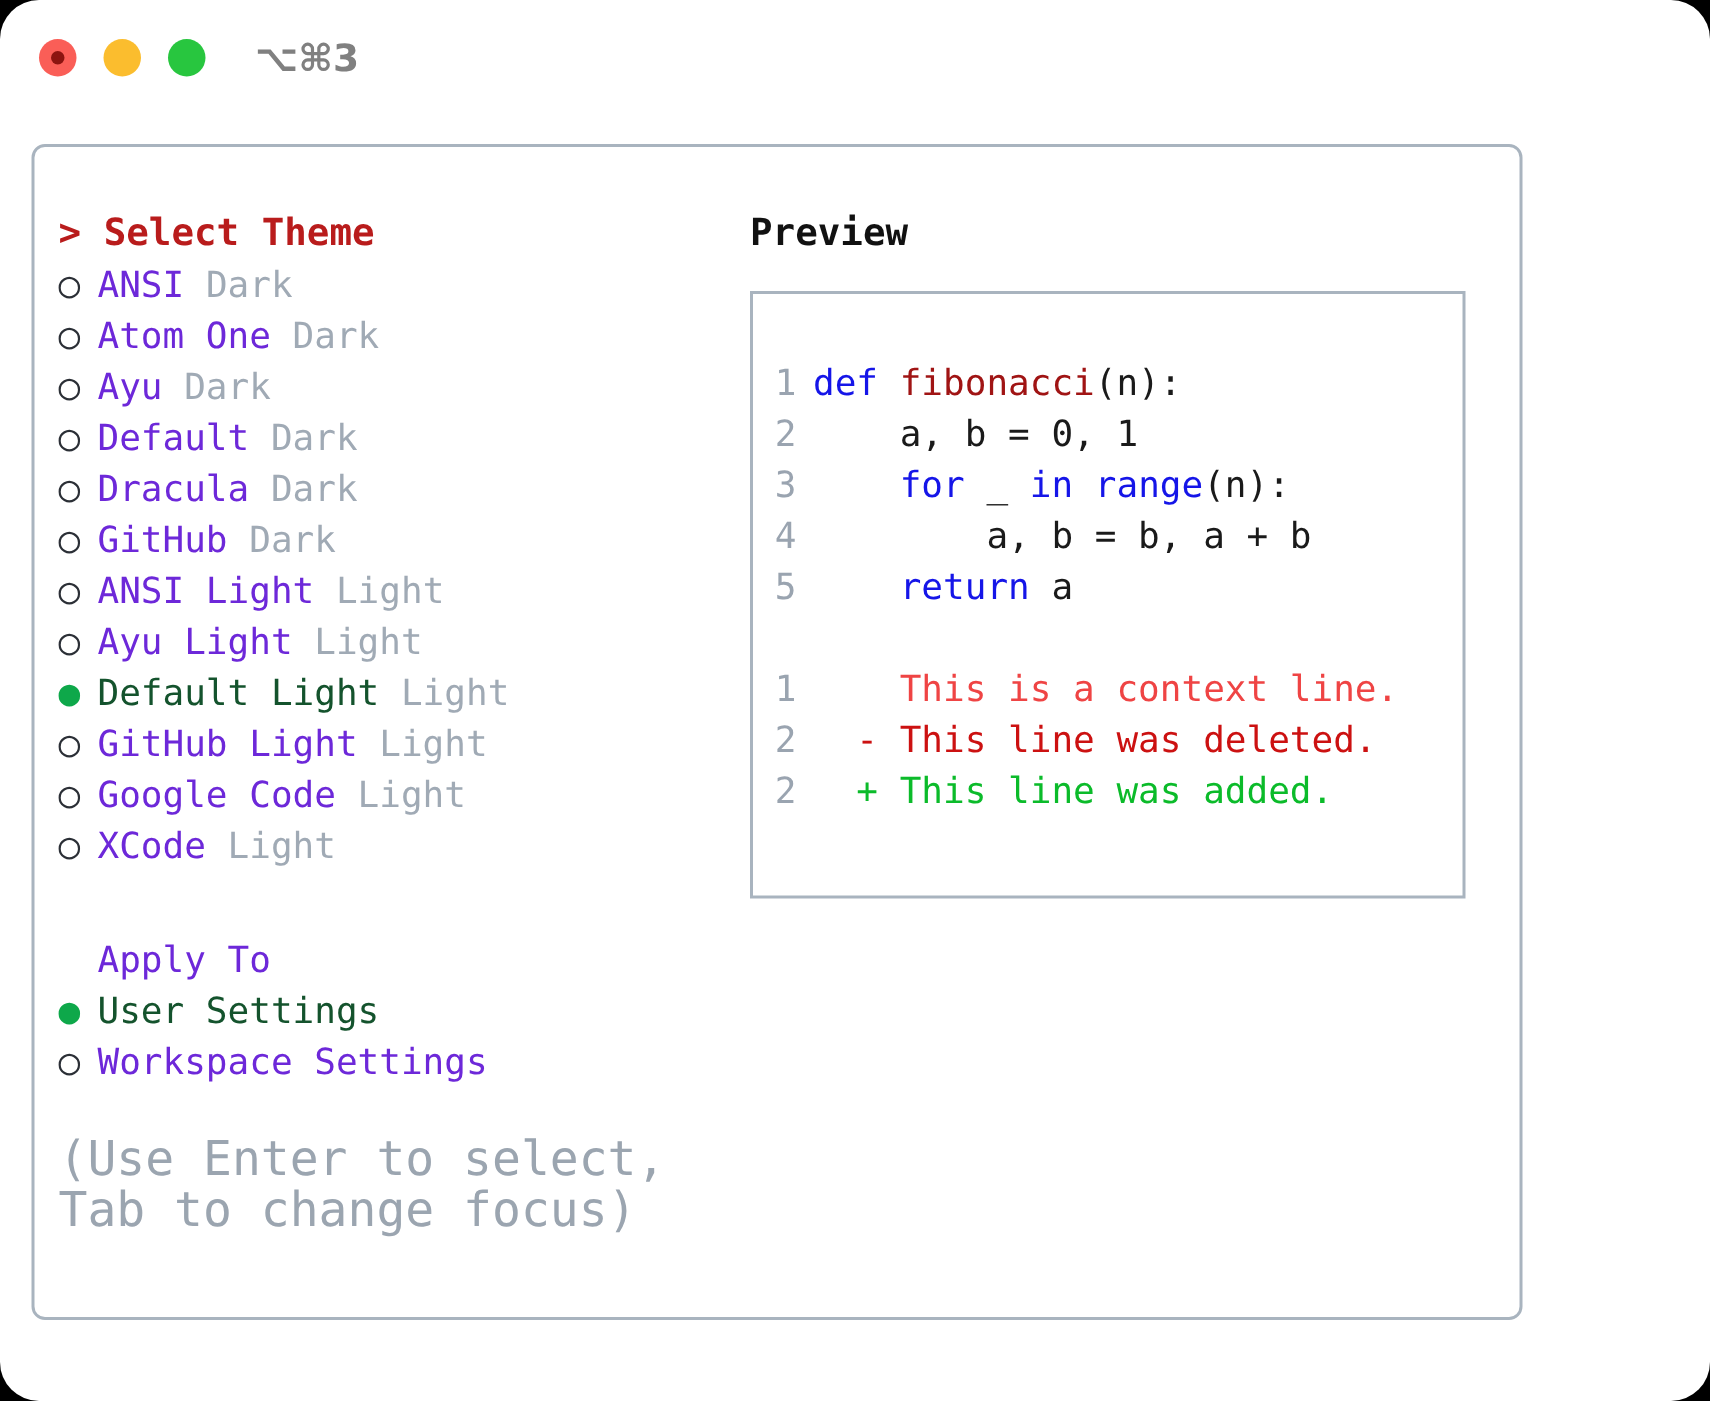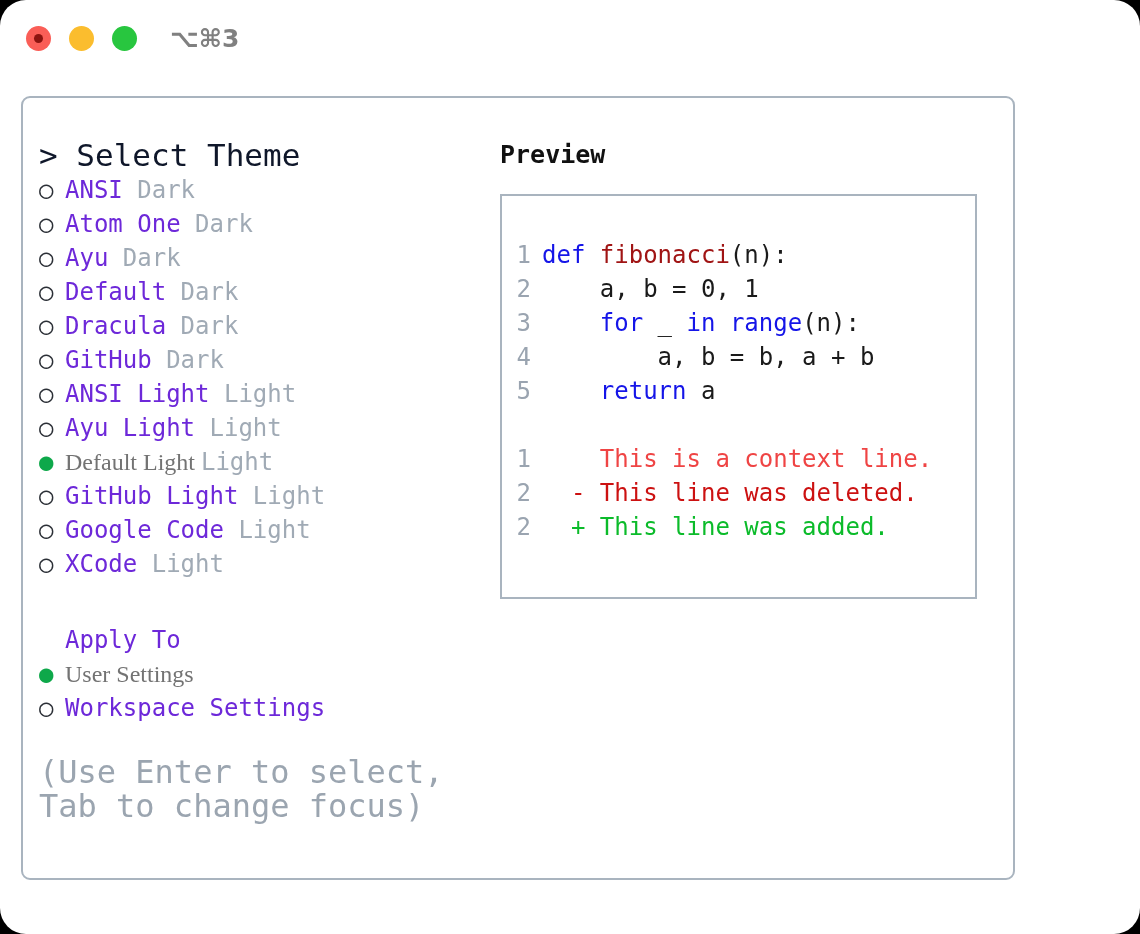--- a/index.html
+++ b/index.html
@@ -83,39 +83,39 @@
   .row {
     display: flex;
     align-items: baseline;
     height: 34px;
     font-size: 24px;
     line-height: 34px;
     white-space: pre;
   }
 
   .list-header {
-    font-size: 31px;
-    font-weight: normal;
-    color: #0f172a;
+    font-size: 25px;
+    font-weight: bold;
+    color: #b91c1c;
     height: 36px;
     line-height: 36px;
     white-space: pre;
   }
 
   .bullet {
     display: inline-block;
     width: 26px;
     flex: 0 0 26px;
     font-size: 24px;
     color: #2b2f36;
   }
   .bullet.sel { color: #0ea84a; }
 
   .theme-name { color: #6d28d9; }
-  .theme-name.sel { color: #737373; font-family: Liberation Serif, serif; }
+  .theme-name.sel { color: #14532d; }
   .theme-cat  { color: #a0aab5; }
 
   .group-title {
     font-size: 24px;
     color: #6d28d9;
     height: 34px;
     line-height: 34px;
     padding-left: 26px;
     white-space: pre;
   }

